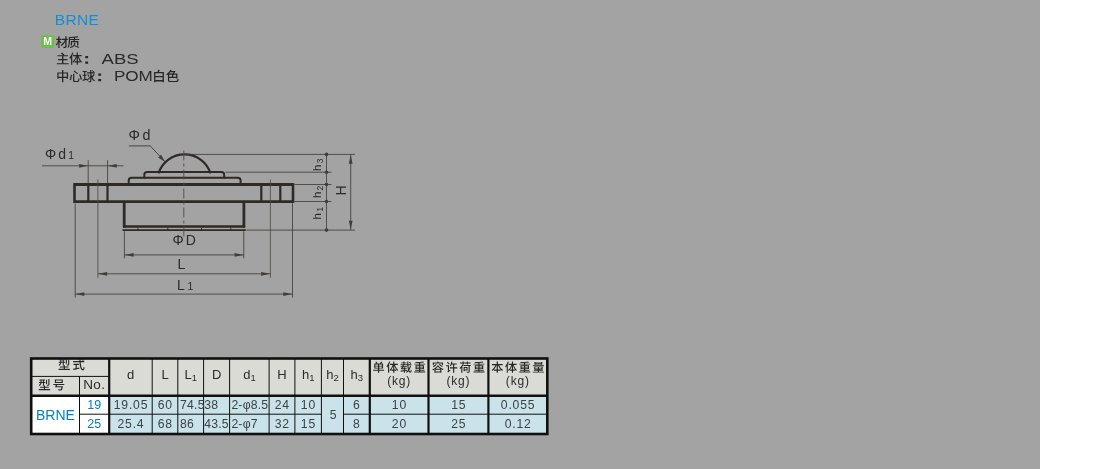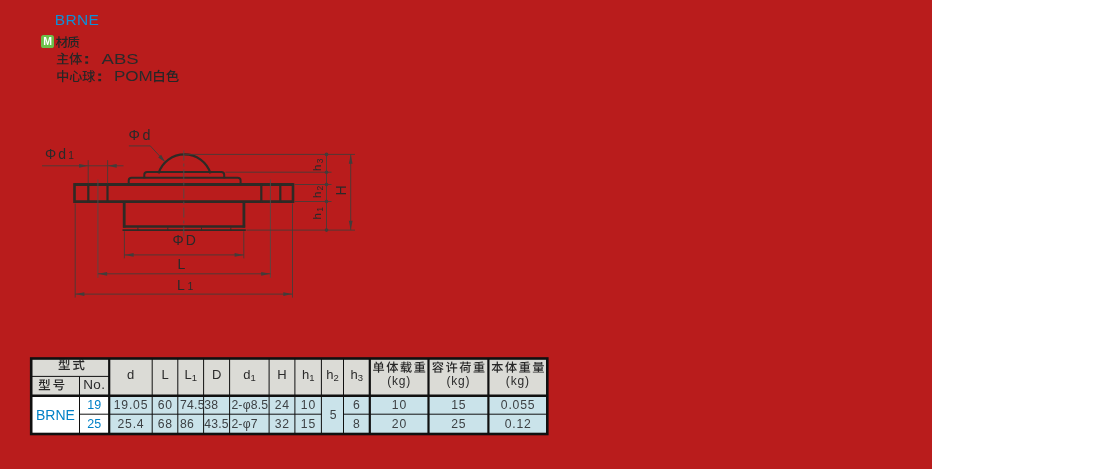--- a/index.html
+++ b/index.html
@@ -1,14 +1,14 @@
 <!DOCTYPE html>
 <html><head><meta charset="utf-8"><style>
 html,body{margin:0;padding:0;background:#fff}
-#page{position:relative;width:932px;height:469px;background:#b91c1c;overflow:hidden}
+#page{position:relative;width:1040px;height:469px;background:#a3a3a3;overflow:hidden}
 text{font-family:"Liberation Sans",sans-serif}
 </style></head>
 <body>
 <div id="page">
     <svg width="1100" height="469" viewBox="0 0 1100 469" style="position:absolute;left:0;top:0;font-family:'Liberation Sans',sans-serif">
       <defs>
         <path id="g0" d="M762 -843V-633H476V-542H732C658 -389 531 -230 406 -148C430 -129 458 -95 474 -70C578 -149 684 -278 762 -411V-38C762 -20 756 -14 737 -14C719 -13 655 -13 595 -15C608 12 623 55 628 82C714 82 774 79 812 63C848 48 862 22 862 -38V-542H962V-633H862V-843ZM215 -844V-633H54V-543H203C166 -412 96 -266 22 -184C38 -159 62 -120 72 -91C125 -155 175 -253 215 -358V83H310V-406C349 -356 392 -296 413 -262L470 -343C446 -371 347 -481 310 -516V-543H443V-633H310V-844Z"></path>
         <path id="g1" d="M597 -57C695 -21 818 39 886 80L952 17C882 -21 760 -78 664 -114ZM539 -336V-252C539 -178 519 -66 211 11C233 29 262 63 275 84C598 -10 637 -148 637 -249V-336ZM292 -461V-113H387V-373H785V-107H885V-461H603L615 -547H954V-631H624L633 -727C729 -738 819 -752 895 -769L821 -844C660 -807 375 -784 134 -774V-493C134 -340 125 -125 30 25C54 33 95 57 113 73C212 -86 227 -328 227 -493V-547H520L511 -461ZM527 -631H227V-696C326 -700 431 -707 532 -716Z"></path>
         <path id="g2" d="M361 -789C416 -749 482 -693 523 -649H99V-556H448V-356H148V-265H448V-41H54V51H950V-41H552V-265H855V-356H552V-556H899V-649H578L628 -685C587 -733 503 -799 439 -843Z"></path>
         <path id="g3" d="M238 -840C190 -693 110 -547 23 -451C40 -429 67 -377 76 -355C102 -384 127 -417 151 -454V83H241V-609C274 -676 303 -745 327 -814ZM424 -180V-94H574V78H667V-94H816V-180H667V-490C727 -325 813 -168 908 -74C925 -99 957 -132 980 -148C875 -237 777 -400 720 -562H957V-653H667V-840H574V-653H304V-562H524C465 -397 366 -232 259 -143C280 -126 312 -94 327 -71C425 -165 513 -318 574 -483V-180Z"></path>

